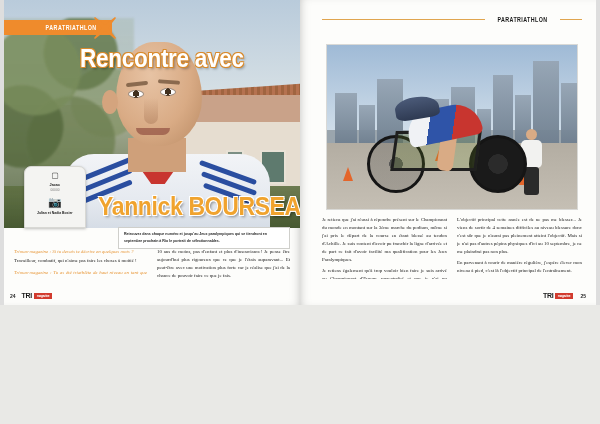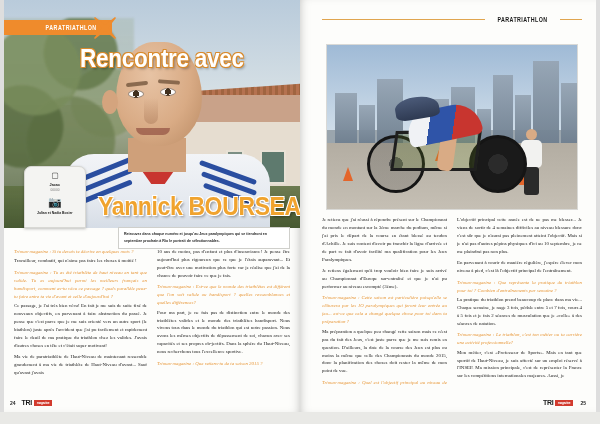--- a/index.html
+++ b/index.html
@@ -14,21 +14,21 @@
   #spread {
     position: relative;
     width: 600px; height: 424px;
     background: #e9e9e6;
     display: flex;
   }
 
   
   .page {
     position: relative;
-    width: 300px; height: 412px;
+    width: 300px; height: 305px;
     background: #fdfdfb;
     overflow: hidden;
   }
   .page.left  { box-shadow: inset -6px 0 12px -8px rgba(0,0,0,.35); }
   .page.right { box-shadow: inset  6px 0 12px -8px rgba(0,0,0,.35); }
 
   
   .edge {
     position: absolute; top: 0; bottom: 0; width: 4px;
     background: #dedede;

